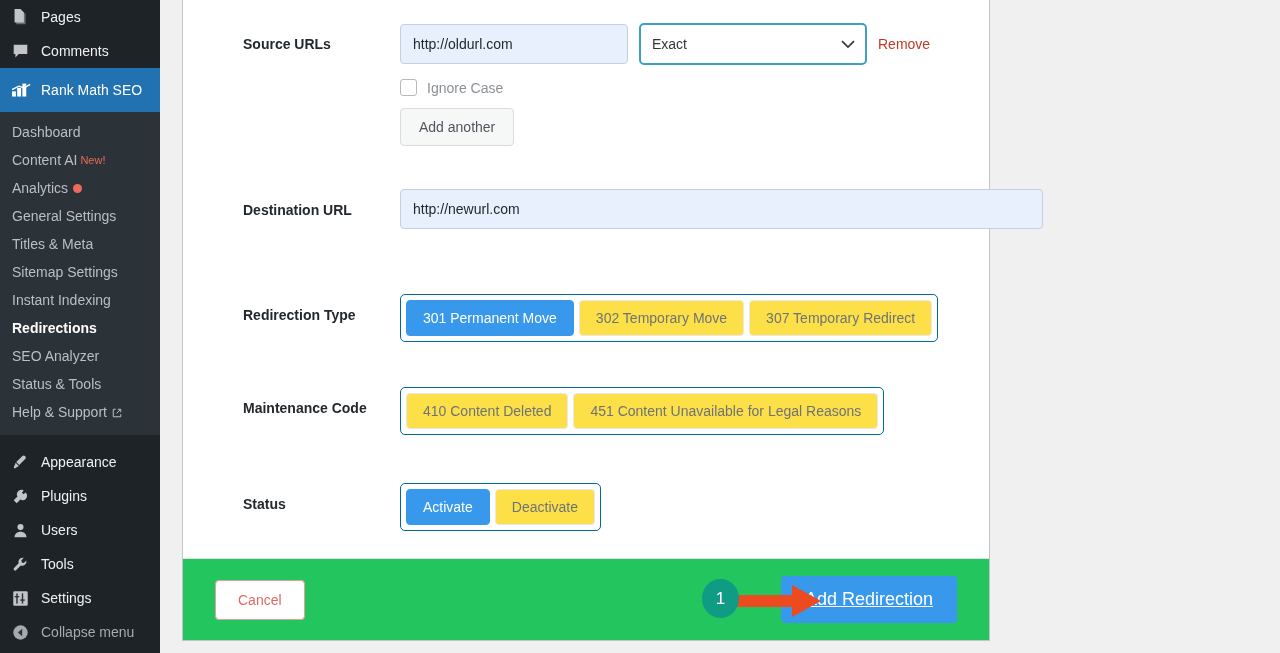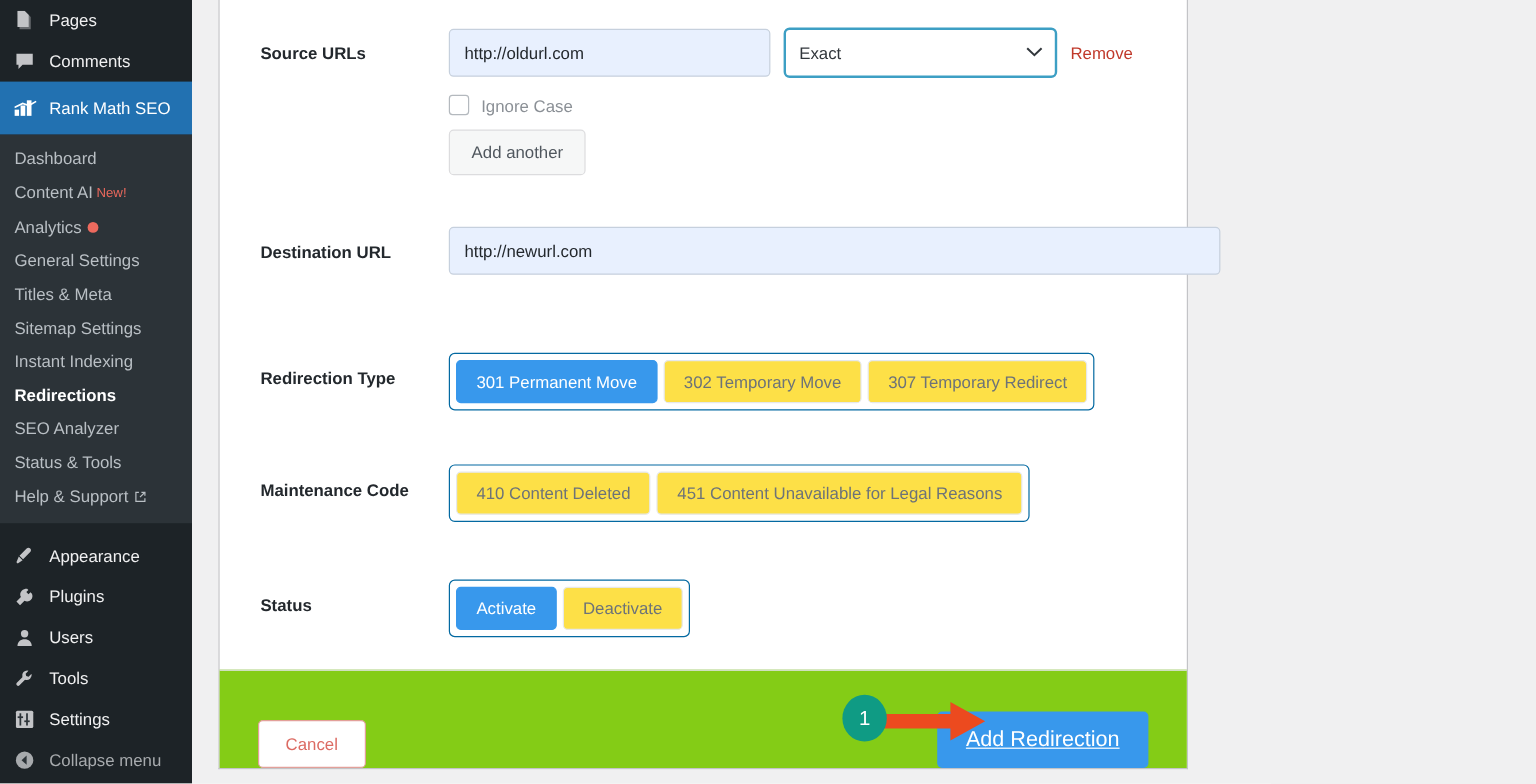--- a/index.html
+++ b/index.html
@@ -86,21 +86,21 @@
   
   .panel {
     position: absolute;
     left: 182px; top: -1px;
     width: 808px;
     height: 642px;
     background: #fff;
     border: 1px solid #c3c4c7;
     border-top: none;
   }
-  .panel-body { padding: 0 2px; }
+  .panel-body { padding: 0 28px; }
 
   .frow {
     display: flex;
     align-items: flex-start;
     padding: 0;
   }
   .flabel {
     width: 189px;
     flex: 0 0 189px;
     font-size: 14px;
@@ -117,21 +117,21 @@
     background: #e8f0fe;
     border: 1px solid #c6d0dd;
     border-radius: 4px;
     height: 40px;
     padding: 0 12px;
     font-size: 14px;
     color: #23282d;
     font-family: "Liberation Sans", sans-serif;
     outline: none;
   }
-  .txt-source { width: 268px; }
+  .txt-source { width: 228px; }
   .txt-dest { width: 643px; }
 
   .sel-wrap { position: relative; width: 228px; }
   .sel {
     width: 228px; height: 42px;
     border: 2px solid #3d9fc4;
     border-radius: 5px;
     background: #fff;
     font-size: 14px;
     color: #32373c;
@@ -196,23 +196,23 @@
     background: #3898ec;
     border-color: #3898ec;
     color: #fff;
   }
 
   
   .panel-footer {
     position: absolute;
     left: 0; right: 0; bottom: 0;
     height: 82px;
-    background: #84cc16;
+    background: #22c55e;
     border-top: 1px solid #e2e4e7;
-    display: flex; align-items: flex-end;
+    display: flex; align-items: center;
     padding: 0 32px;
   }
   .btn-cancel {
     background: #fff;
     border: 1px solid #e2a09a;
     border-radius: 4px;
     color: #dc6b63;
     font-size: 14px;
     padding: 11px 22px;
     font-family: "Liberation Sans", sans-serif;

